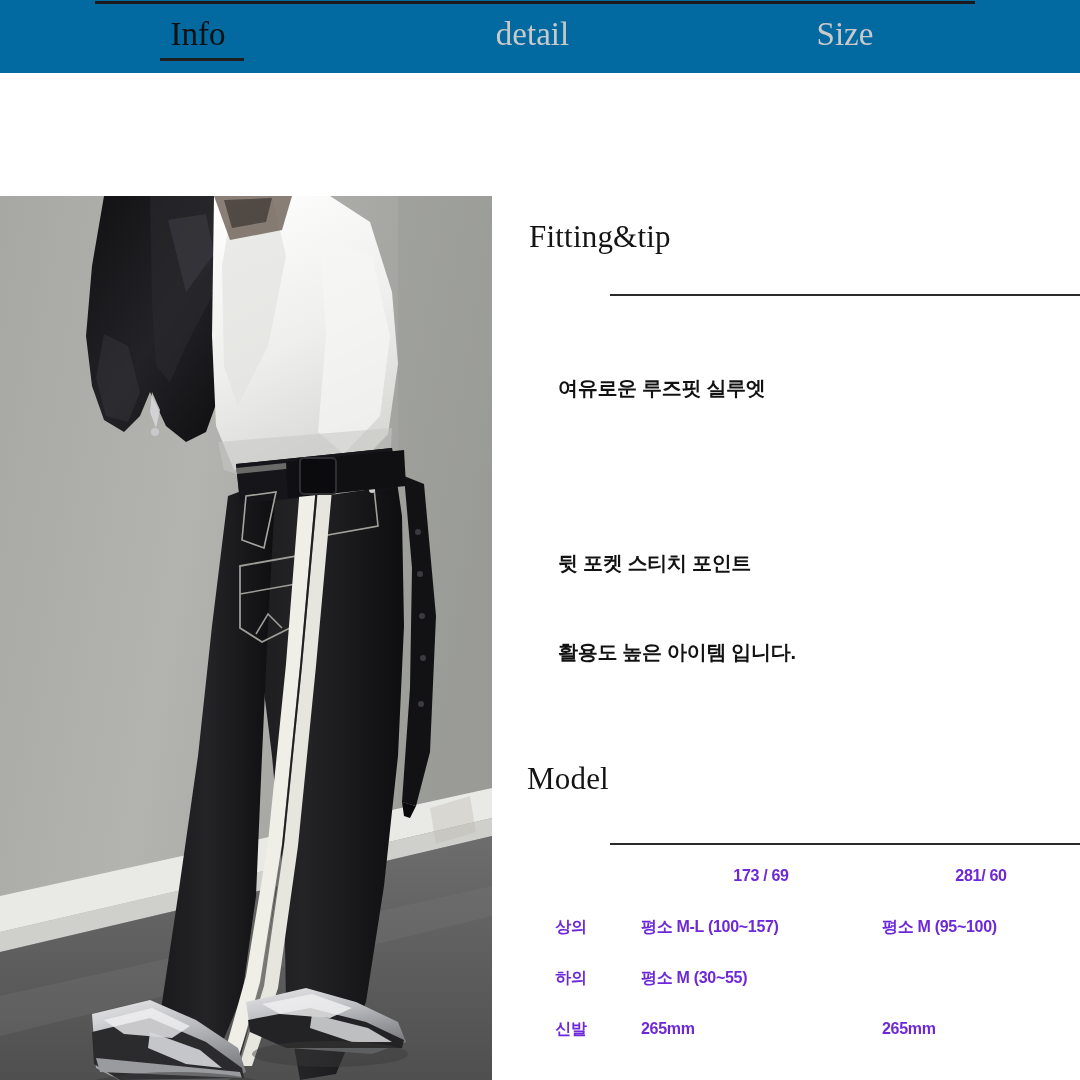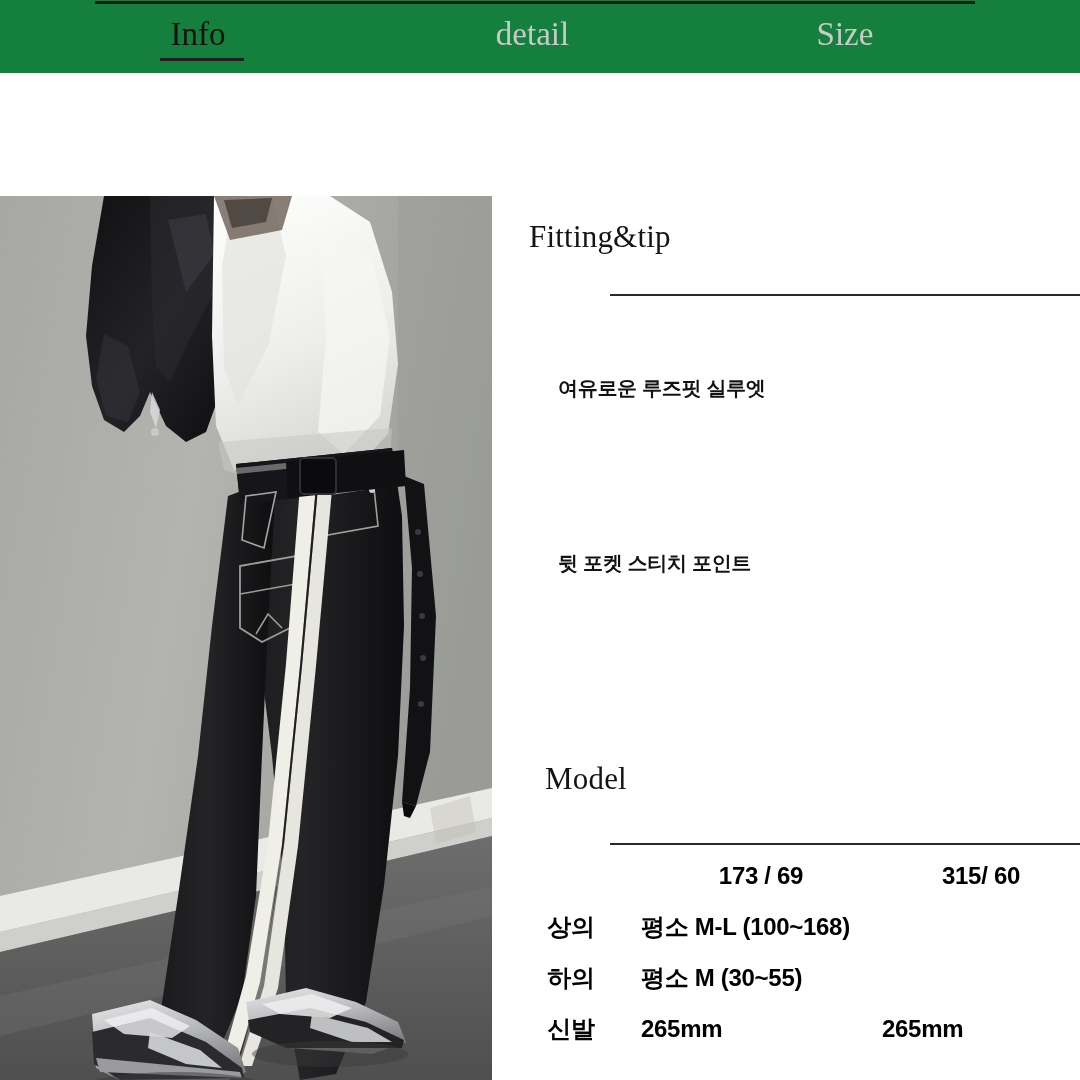--- a/index.html
+++ b/index.html
@@ -7,21 +7,21 @@
     width:1080px; height:1080px;
     background:#ffffff;
     font-family:"Liberation Sans", sans-serif;
     overflow:hidden;
   }
   .page { position:relative; width:1080px; height:1080px; background:#ffffff; }
 
   
   .tabbar {
     position:absolute; left:0; top:0; width:1080px; height:73px;
-    background:#15803d;
+    background:#0369a1;
   }
   .tabbar-rule {
     position:absolute; left:95px; top:1px; width:880px; height:3px;
     background:#1a1a1a;
   }
   .tabs { position:absolute; left:0; top:0; width:1080px; height:73px; }
   .tab {
     position:absolute; top:14px;
     font-family:"Liberation Serif", serif;
     font-size:33px; line-height:40px;
@@ -45,21 +45,21 @@
   
   .content { position:absolute; left:0; top:0; width:1080px; height:1080px;padding-left:28px; }
 
   .sec-title {
     position:absolute;
     font-family:"Liberation Serif", serif;
     font-size:31px; line-height:38px; color:#141414;
     letter-spacing:0.2px; white-space:nowrap;
   }
   .title-fitting { left:529px; top:218px; }
-  .title-model   { left:527px; top:760px;margin-left:18px; }
+  .title-model   { left:527px; top:760px; }
 
   .rule {
     position:absolute; height:2px; background:#2a2a2a;
   }
   .rule-fitting { left:610px; top:294px; width:470px; }
   .rule-model   { left:610px; top:843px; width:470px; }
 
   .bullet {
     position:absolute; left:558px;
     font-size:20px; line-height:34px; font-weight:700;
@@ -68,22 +68,22 @@
   .b0 { top:371px; }
   .b1 { top:459px; }
   .b2 { top:546px;text-align:center; }
   .b3 { top:635px; }
 
   
   .mtable { position:absolute; left:529px; top:850px; width:551px; }
   .mrow { position:relative; height:51px; }
   .mcell {
     position:absolute; top:0;
-    font-size:24px; line-height:51px; font-weight:700;
-    color:#000000; white-space:nowrap; letter-spacing:-0.3px;
+    font-size:16px; line-height:51px; font-weight:700;
+    color:#6d28d9; white-space:nowrap; letter-spacing:-0.3px;
   }
   .c-label { left:4px; width:76px; text-align:center; }
   .c-col1  { left:112px; width:240px; text-align:left; }
   .c-col2  { left:353px; width:198px; text-align:left; }
   .mrow-head .c-col1 { left:112px; width:240px; text-align:center; }
   .mrow-head .c-col2 { left:353px; width:198px; text-align:center; }
 </style>
 </head>
 <body>
 
@@ -226,33 +226,35 @@
     </svg>
   </div>
 
   <div class="content">
 
     <div class="sec-title title-fitting">Fitting&amp;tip</div>
     <div class="rule rule-fitting"></div>
 
     <div class="bullet b0">여유로운 루즈핏 실루엣</div>
     <div class="bullet b2">뒷 포켓 스티치 포인트</div>
+    <div class="bullet b3">활용도 높은 아이템 입니다.</div>
 
     <div class="sec-title title-model">Model</div>
     <div class="rule rule-model"></div>
 
     <div class="mtable">
       <div class="mrow mrow-head">
         <div class="mcell c-label"></div>
         <div class="mcell c-col1">173 / 69</div>
-        <div class="mcell c-col2">315/ 60</div>
+        <div class="mcell c-col2">281/ 60</div>
       </div>
       <div class="mrow">
         <div class="mcell c-label">상의</div>
-        <div class="mcell c-col1">평소 M-L (100~168)</div>
+        <div class="mcell c-col1">평소 M-L (100~157)</div>
+        <div class="mcell c-col2">평소 M (95~100)</div>
       </div>
       <div class="mrow">
         <div class="mcell c-label">하의</div>
         <div class="mcell c-col1">평소 M (30~55)</div>
       </div>
       <div class="mrow">
         <div class="mcell c-label">신발</div>
         <div class="mcell c-col1">265mm</div>
         <div class="mcell c-col2">265mm</div>
       </div>

